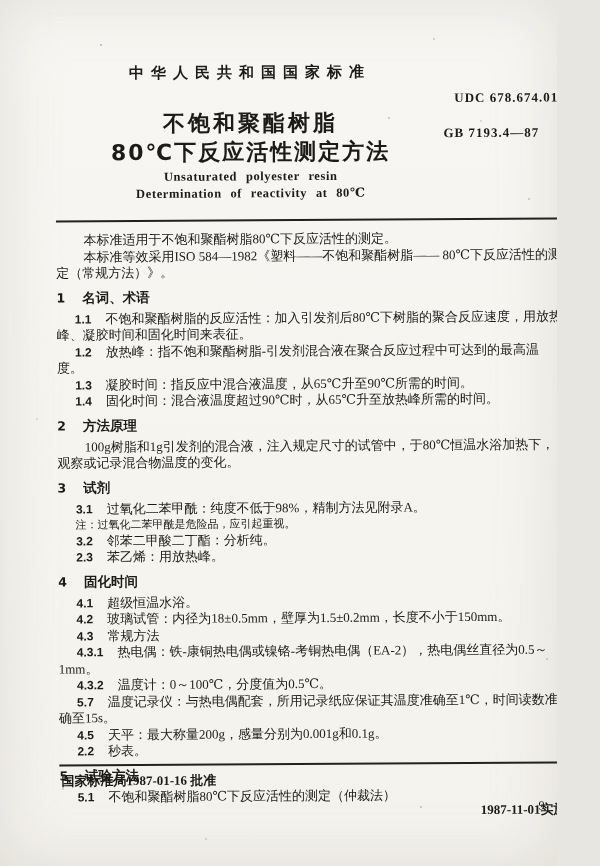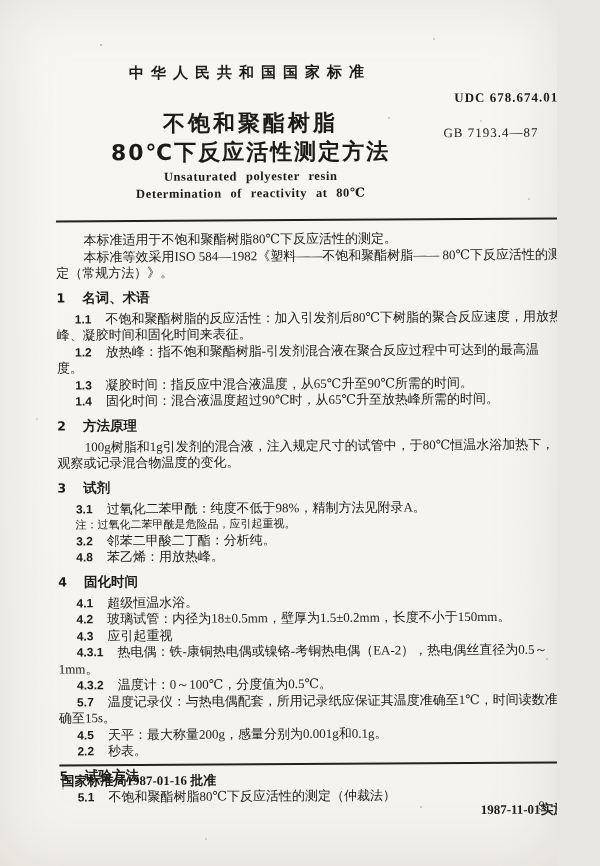--- a/index.html
+++ b/index.html
@@ -21,21 +21,21 @@
     font-family:"DejaVu Sans","Liberation Sans",sans-serif; font-weight:bold;
     font-size:22px; letter-spacing:3px; }
   .hdr-title2 { position:absolute; left:0; top:137px; width:390px; text-align:center;
     font-family:"DejaVu Sans","Liberation Sans",sans-serif; font-weight:bold;
     font-size:22px; letter-spacing:2px; }
   .hdr-en { position:absolute; left:0; width:390px; text-align:center;
     font-weight:bold; font-size:12.5px; letter-spacing:.6px; word-spacing:5px; }
   .hdr-en1 { top:169px; } .hdr-en2 { top:185px; }
   .hdr-udc { position:absolute; left:399px; top:91px; font-weight:bold;
     font-size:13px; letter-spacing:1px; white-space:nowrap; }
-  .hdr-gb  { position:absolute; left:388px; top:126px; font-weight:normal;
+  .hdr-gb  { position:absolute; left:388px; top:126px; font-weight:bold;
     font-size:13px; letter-spacing:1px; white-space:nowrap;text-align:center; }
   .hdr-rule { position:absolute; left:0; top:219px; width:506px; height:2px;
     background:#23211e; }
 
   
   .body { position:absolute; left:0; top:231px; width:507px; font-size:13px;
     line-height:16.5px; }
   .body p { margin:0; }
   p.para  { text-indent:2.1em; }
   p.item  { text-indent:1.4em; }
@@ -89,26 +89,26 @@
       <p class="item"><span class="n">1.3</span><span>凝胶时间：指反应中混合液温度，从65℃升至90℃所需的时间。</span></p>
       <p class="item"><span class="n">1.4</span><span>固化时间：混合液温度超过90℃时，从65℃升至放热峰所需的时间。</span></p>
 
       <p class="sech"><span class="n">2</span><span>方法原理</span></p>
       <p class="para">100g树脂和1g引发剂的混合液，注入规定尺寸的试管中，于80℃恒温水浴加热下，观察或记录混合物温度的变化。</p>
 
       <p class="sech"><span class="n">3</span><span>试剂</span></p>
       <p class="item"><span class="n">3.1</span><span>过氧化二苯甲酰：纯度不低于98%，精制方法见附录A。</span></p>
       <p class="note">注：过氧化二苯甲酰是危险品，应引起重视。</p>
       <p class="item"><span class="n">3.2</span><span>邻苯二甲酸二丁酯：分析纯。</span></p>
-      <p class="item"><span class="n">4.8</span><span>苯乙烯：用放热峰。</span></p>
+      <p class="item"><span class="n">2.3</span><span>苯乙烯：用放热峰。</span></p>
 
       <p class="sech"><span class="n">4</span><span>固化时间</span></p>
       <p class="item"><span class="n">4.1</span><span>超级恒温水浴。</span></p>
       <p class="item"><span class="n">4.2</span><span>玻璃试管：内径为18±0.5mm，壁厚为1.5±0.2mm，长度不小于150mm。</span></p>
-      <p class="item"><span class="n">4.3</span><span>应引起重视</span></p>
+      <p class="item"><span class="n">4.3</span><span>常规方法</span></p>
       <p class="item"><span class="n">4.3.1</span><span>热电偶：铁-康铜热电偶或镍铬-考铜热电偶（EA-2），热电偶丝直径为0.5～1mm。</span></p>
       <p class="item"><span class="n">4.3.2</span><span>温度计：0～100℃，分度值为0.5℃。</span></p>
       <p class="item"><span class="n">5.7</span><span>温度记录仪：与热电偶配套，所用记录纸应保证其温度准确至1℃，时间读数准确至15s。</span></p>
       <p class="item"><span class="n">4.5</span><span>天平：最大称量200g，感量分别为0.001g和0.1g。</span></p>
       <p class="item"><span class="n">2.2</span><span>秒表。</span></p>
 
       <p class="sech"><span class="n">5</span><span>试验方法</span></p>
       <p class="item"><span class="n">5.1</span><span>不饱和聚酯树脂80℃下反应活性的测定（仲裁法）</span></p>
     </div>
 

